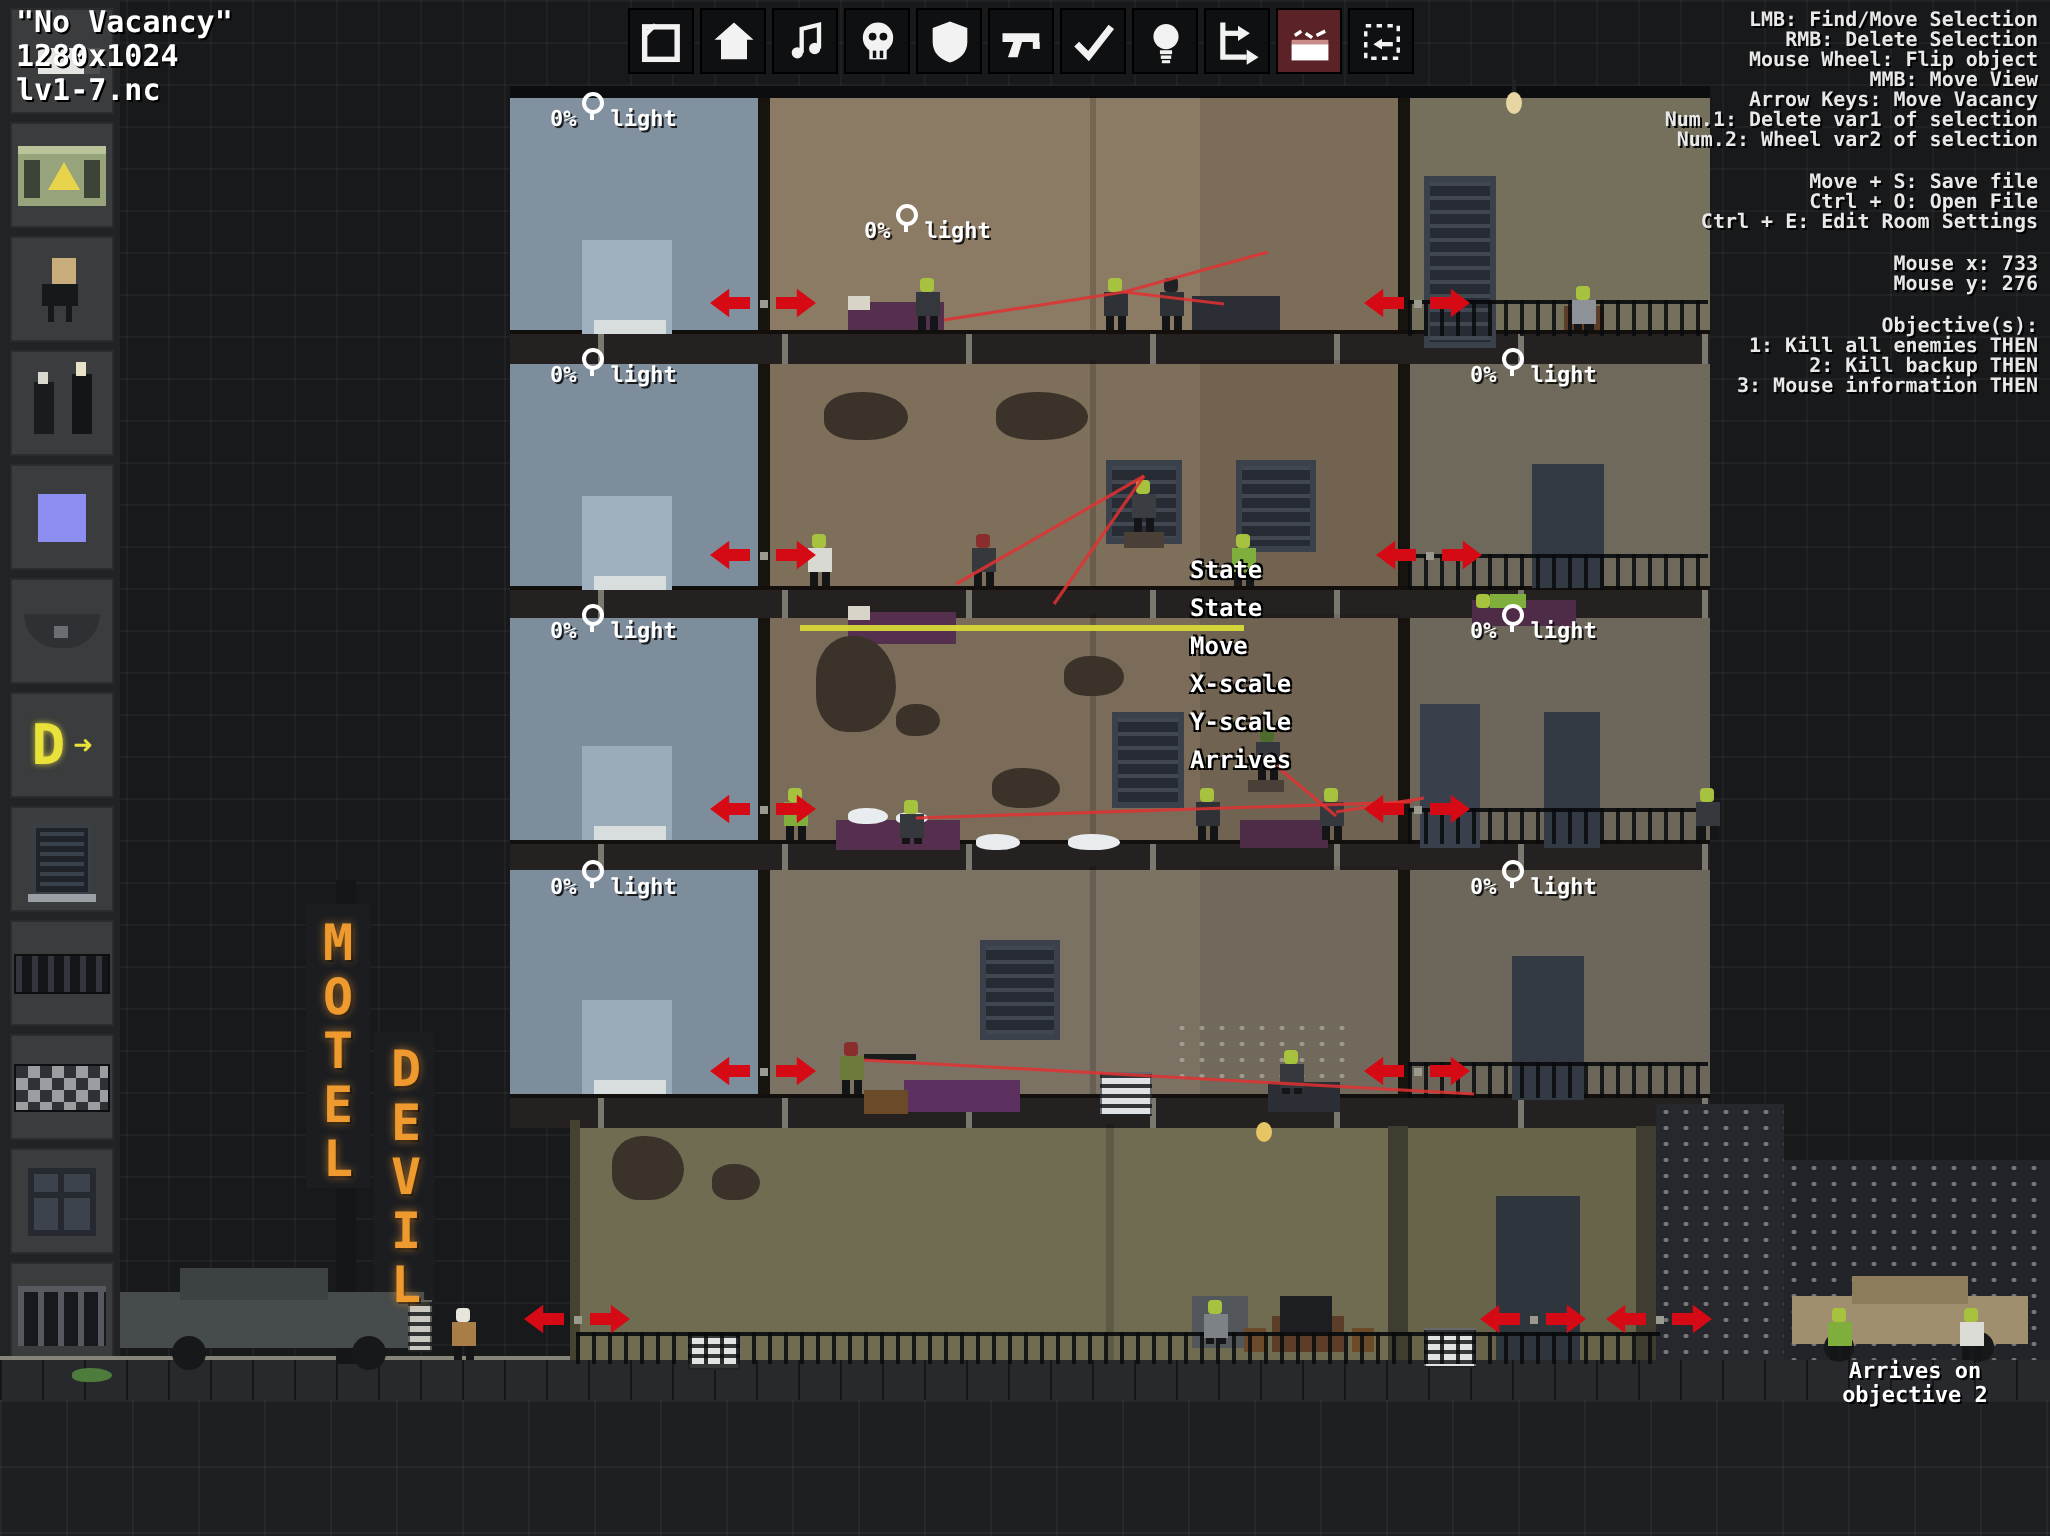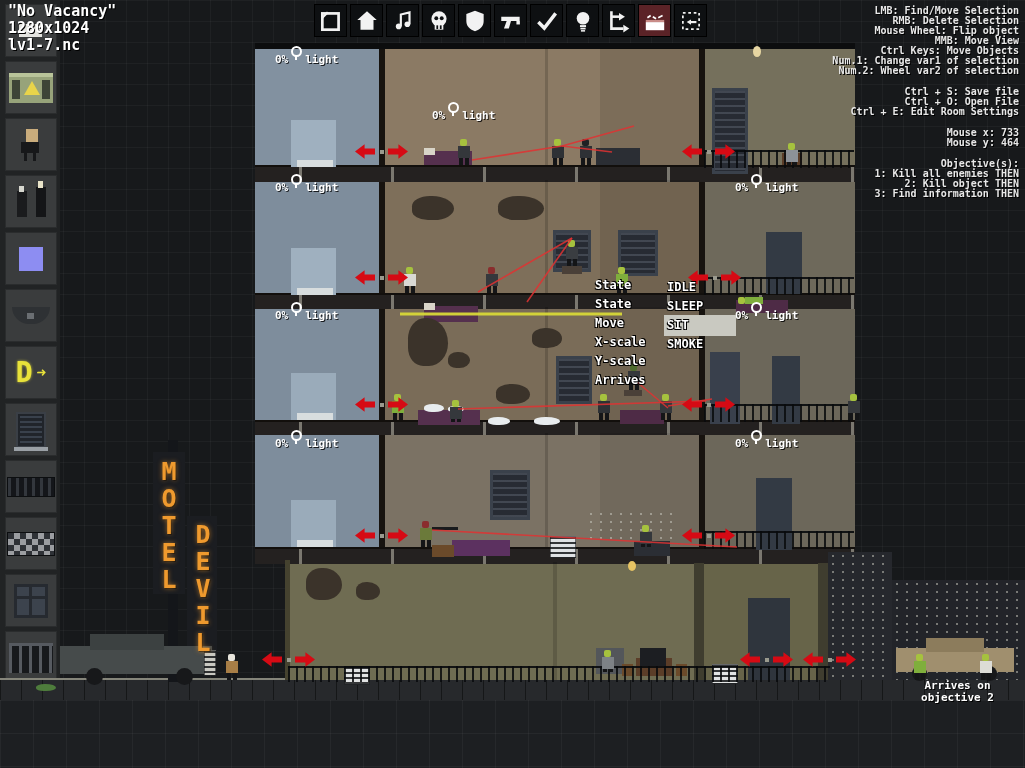--- a/index.html
+++ b/index.html
@@ -459,26 +459,20 @@
 
 <div id="context-menu">
   <div id="menu-items">
       <div class="mrow">State</div>
       <div class="mrow">State</div>
       <div class="mrow">Move</div>
       <div class="mrow">X-scale</div>
       <div class="mrow">Y-scale</div>
       <div class="mrow">Arrives</div>
     </div>
-  <div id="menu-options">
-      <div class="orow">IDLE</div>
-      <div class="orow">SLEEP</div>
-      <div class="orow hl">SIT</div>
-      <div class="orow">SMOKE</div>
-    </div>
 </div>
 
 <div id="window-info" class="abs">
   <div class="hud-line">"No Vacancy"</div>
   <div class="hud-line">1280x1024</div>
   <div class="hud-line">lv1-7.nc</div>
 </div>
 
 <div id="toolbar" class="abs">
     <button class="tbtn">
@@ -556,38 +550,38 @@
       </svg>
     </button>
   </div>
 
 <div id="help-panel" class="abs">
   <div class="grp" id="hp-controls">
       <div class="hud-line">LMB: Find/Move Selection</div>
       <div class="hud-line">RMB: Delete Selection</div>
       <div class="hud-line">Mouse Wheel: Flip object</div>
       <div class="hud-line">MMB: Move View</div>
-      <div class="hud-line">Ctrl Keys: Move Objects</div>
-      <div class="hud-line">Num.1: Change var1 of selection</div>
+      <div class="hud-line">Arrow Keys: Move Vacancy</div>
+      <div class="hud-line">Num.1: Delete var1 of selection</div>
       <div class="hud-line">Num.2: Wheel var2 of selection</div>
     </div>
   <div class="grp" id="hp-files">
-      <div class="hud-line">Ctrl + S: Save file</div>
+      <div class="hud-line">Move + S: Save file</div>
       <div class="hud-line">Ctrl + O: Open File</div>
       <div class="hud-line">Ctrl + E: Edit Room Settings</div>
     </div>
   <div class="grp" id="hp-mouse">
       <div class="hud-line">Mouse x: 733</div>
-      <div class="hud-line">Mouse y: 464</div>
+      <div class="hud-line">Mouse y: 276</div>
     </div>
   <div class="grp" id="hp-objectives">
       <div class="hud-line">Objective(s):</div>
       <div class="hud-line">1: Kill all enemies THEN</div>
-      <div class="hud-line">2: Kill object THEN</div>
-      <div class="hud-line">3: Find information THEN</div>
+      <div class="hud-line">2: Kill backup THEN</div>
+      <div class="hud-line">3: Mouse information THEN</div>
     </div>
 </div>
 
 <div id="sidebar">
     <button class="slot" style="top: 4px;">
       <div>
         <div style="width:24px;height:13px;background:#e4e4e0;position:relative">
           <div style="position:absolute;right:-7px;top:0;width:8px;height:13px;background:#4c4e50"></div>
         </div>
       </div>

